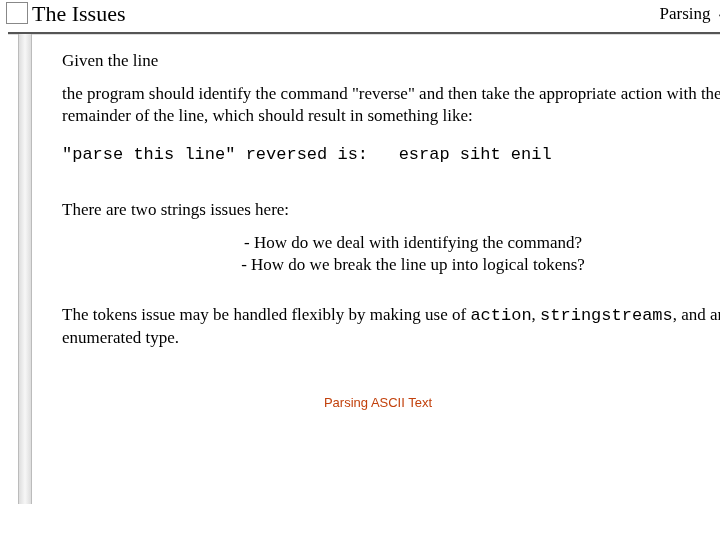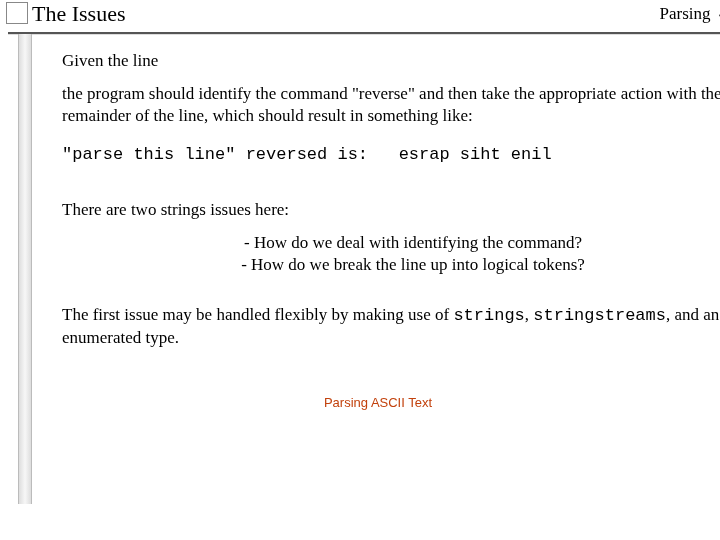--- a/index.html
+++ b/index.html
@@ -127,18 +127,18 @@
     <p class="mono" style="margin-bottom:34px">"parse this line" reversed is:   esrap siht enil</p>
 
     <p class="tight">There are two strings issues here:</p>
 
     <div class="bullets">
       <div>-  How do we deal with identifying the command?</div>
       <div>-  How do we break the line up into logical tokens?</div>
     </div>
 
     <p>
-      <span>The first issue may be handled flexibly by making use of </span><span class="mono">strings</span><span>, </span><span class="mono">stringstreams</span><span>, and an enumerated type.</span>
+      <span>The tokens issue may be handled flexibly by making use of </span><span class="mono">action</span><span>, </span><span class="mono">stringstreams</span><span>, and an enumerated type.</span>
     </p>
   </div>
 
   <div class="footer">Parsing ASCII Text</div>
 </div>
 
 </body></html>

